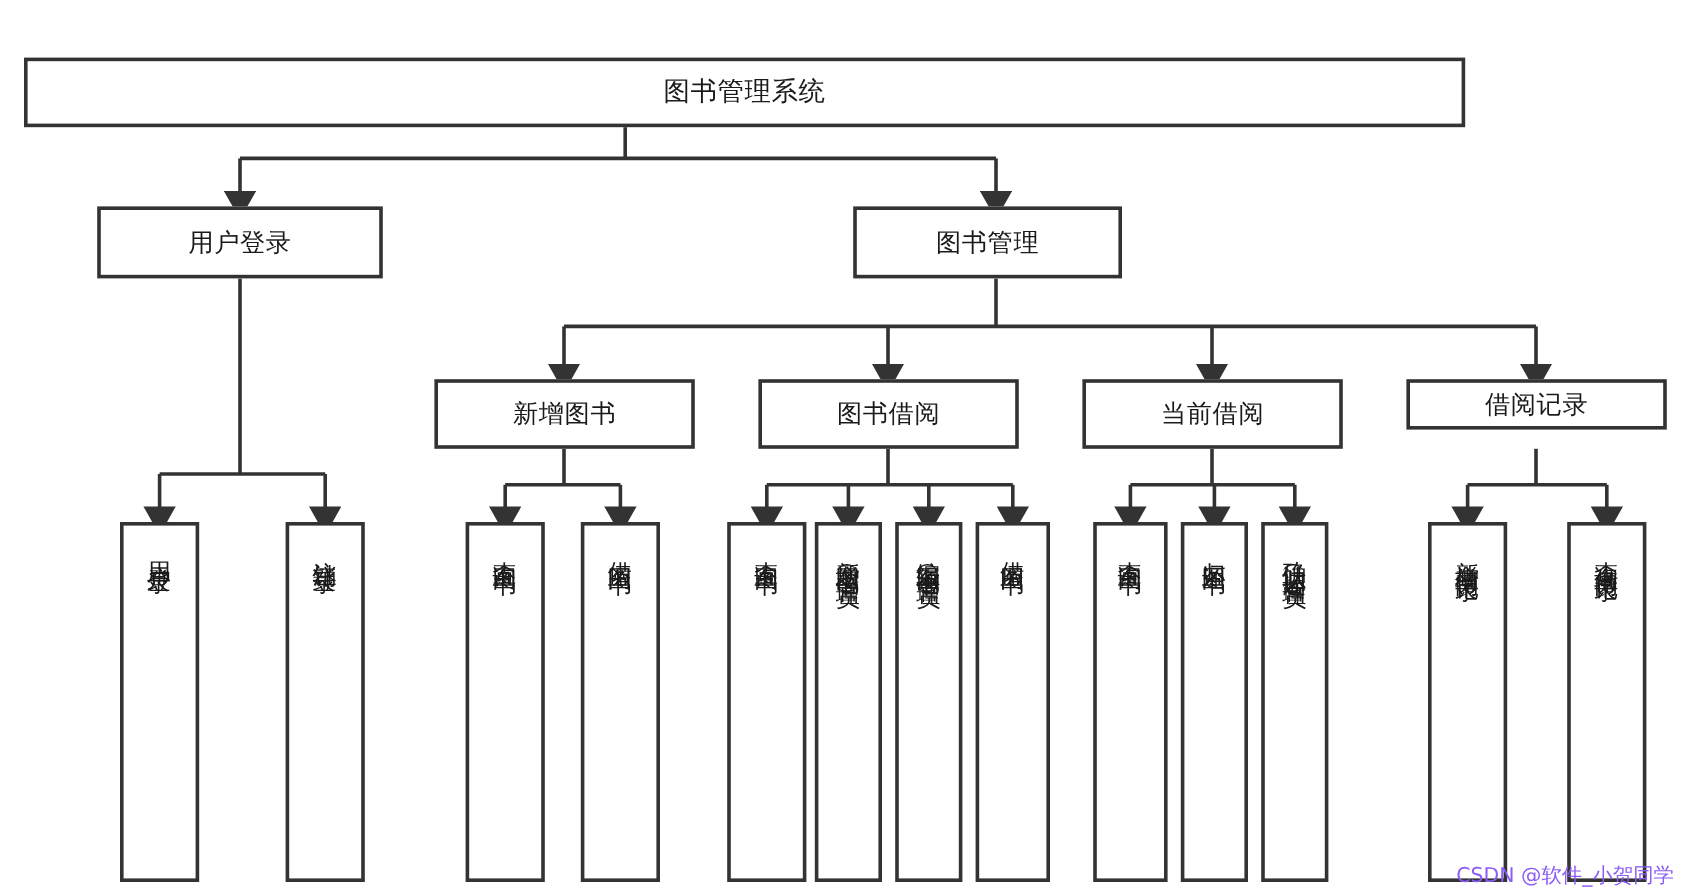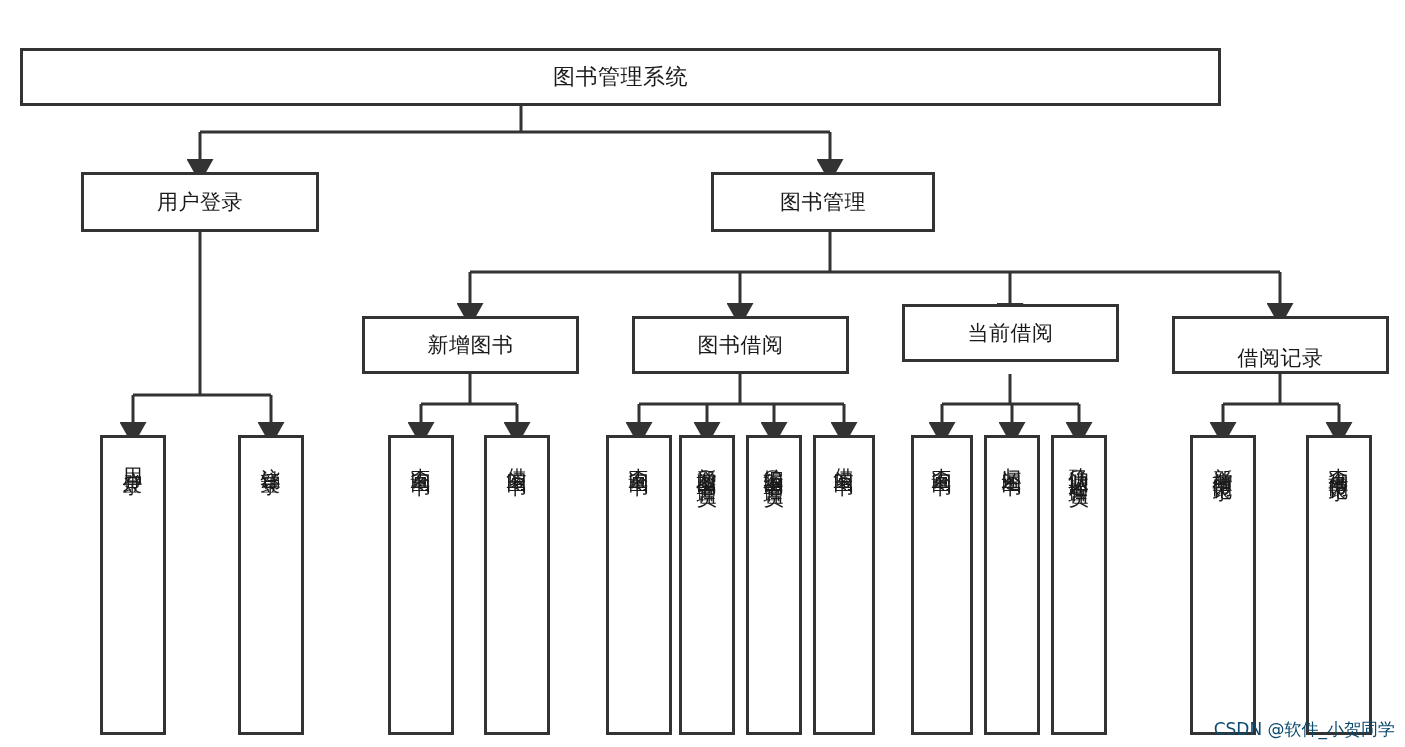--- a/index.html
+++ b/index.html
@@ -58,21 +58,21 @@
     line-height: 1;
   }
   .node.root .label {
     font-size: 22px;
   }
   #watermark {
     position: absolute;
     right: 10px;
     bottom: 6px;
     font-size: 17px;
-    color: #0c4a6e;
+    color: #8b5cf6;
     white-space: nowrap;
     user-select: none;
   }
 </style>
 </head>
 <body>
 
 <div id="canvas">
 
   <svg class="wires" viewBox="0 0 1405 747" xmlns="http://www.w3.org/2000/svg">
@@ -127,24 +127,24 @@
       </div>
       <div class="node branch horizontal" style="left: 711px; top: 172px; width: 224px; height: 60px;">
         <span class="label">图书管理</span>
       </div>
       <div class="node branch horizontal" style="left: 362px; top: 316px; width: 217px; height: 58px;">
         <span class="label">新增图书</span>
       </div>
       <div class="node branch horizontal" style="left: 632px; top: 316px; width: 217px; height: 58px;">
         <span class="label">图书借阅</span>
       </div>
-      <div class="node branch horizontal" style="left: 902px; top: 304px; width: 217px; height: 58px; justify-content: center;">
+      <div class="node branch horizontal" style="left: 902px; top: 316px; width: 217px; height: 58px; justify-content: center;">
         <span class="label">当前借阅</span>
       </div>
-      <div class="node branch horizontal" style="left: 1172px; top: 316px; width: 217px; height: 58px; align-items: flex-end;">
+      <div class="node branch horizontal" style="left: 1172px; top: 316px; width: 217px; height: 42px;">
         <span class="label">借阅记录</span>
       </div>
       <div class="node leaf vertical" style="left: 100px; top: 435px; width: 66px; height: 300px;">
         <span class="label">用户登录</span>
       </div>
       <div class="node leaf vertical" style="left: 238px; top: 435px; width: 66px; height: 300px;">
         <span class="label">注销登录</span>
       </div>
       <div class="node leaf vertical" style="left: 388px; top: 435px; width: 66px; height: 300px;">
         <span class="label">查询图书</span>

